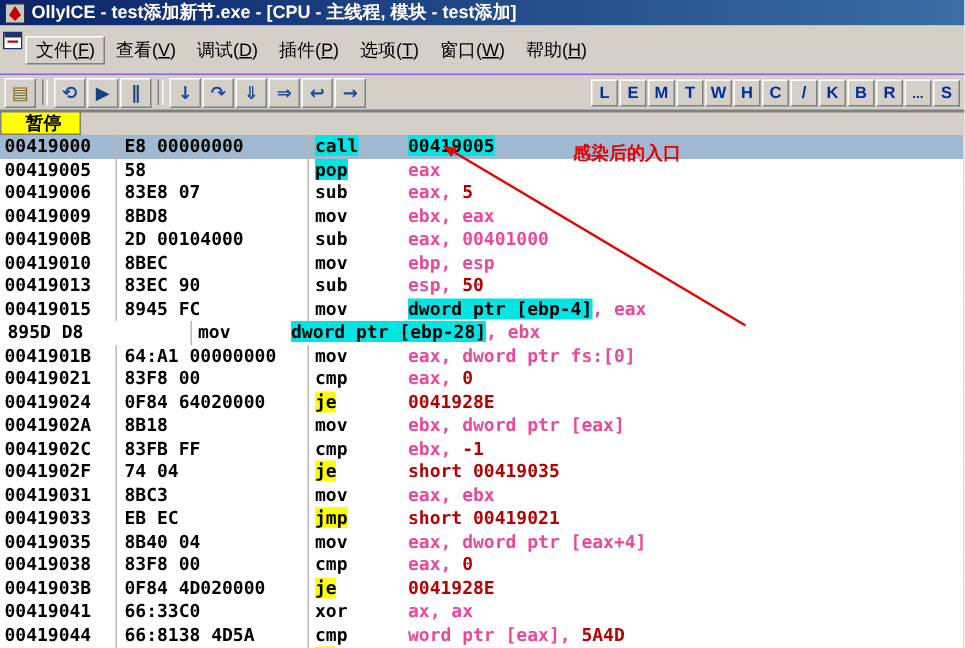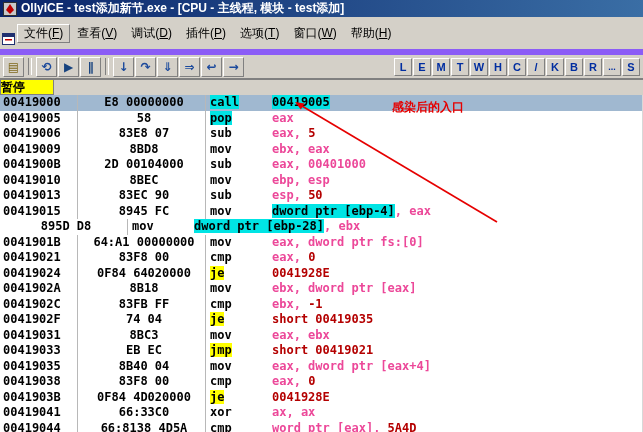--- a/index.html
+++ b/index.html
@@ -3,60 +3,60 @@
 <meta charset="utf-8">
 <style>
   html,body{margin:0;padding:0;}
   body{width:643px;height:432px;overflow:hidden;font-family:"Liberation Sans",sans-serif;background:#D4D0C8;}
   #app{position:relative;width:643px;height:432px;overflow:hidden;background:#FFFFFF;}
 
   .titlebar{height:17px;background:linear-gradient(90deg,var(--titlebar-start),var(--titlebar-end));
     color:#fff;display:flex;align-items:center;gap:4px;padding:0 3px;font-weight:bold;font-size:12px;}
   .title-text{white-space:nowrap;overflow:hidden;}
 
-  .menubar{height:19px;background:var(--chrome);display:flex;align-items:flex-start;gap:2px;
-    padding:16px 2px;border-bottom:6px solid #8b5cf6;box-sizing:border-box;font-size:12px;}
+  .menubar{height:19px;background:var(--chrome);display:flex;align-items:flex-end;gap:2px;
+    padding:16px 2px;border-bottom:1px solid #8b5cf6;box-sizing:border-box;font-size:12px;}
   .menu-items{display:flex;align-items:center;height:100%;}
   .menu-item{padding:1px 7px;cursor:default;}
   .menu-item.active{border:1px solid;border-color:#FFFFFF #808080 #808080 #FFFFFF;padding:0 6px;}
   .menu-item u{text-decoration:underline;}
 
   .toolbar{height:24px;background:var(--chrome);display:flex;align-items:center;
     padding:1px 3px;box-sizing:border-box;border-bottom:1px solid #808080;}
   .tb-group{display:flex;align-items:center;gap:1px;}
   .tb-btn{background:var(--chrome);border:1px solid;border-color:#FFFFFF #808080 #808080 #FFFFFF;
     width:21px;height:20px;display:flex;align-items:center;justify-content:center;
     font:bold 12px "DejaVu Sans",sans-serif;padding:0;cursor:default;}
   .tb-sep{width:2px;height:17px;border-left:1px solid #808080;border-right:1px solid #FFFFFF;margin:0 3px;}
   .tb-letters{margin-left:auto;display:flex;align-items:center;gap:1px;}
   .tb-btn.letter{width:18px;height:18px;color:var(--letter-blue);font:bold 11px "Liberation Sans",sans-serif;}
 
   .statusstrip{height:16px;background:var(--chrome);display:flex;align-items:stretch;font-size:12px;}
   .pause{width:54px;background:var(--pause-yellow);color:#000;font-weight:bold;
-    display:flex;align-items:center;padding-left:0;box-sizing:border-box;border:1px solid #808080;}
+    display:flex;align-items:center;padding-left:16px;box-sizing:border-box;border:1px solid #808080;}
   .status-rest{flex:1;border-top:1px solid #808080;}
 
   .disasm{position:relative;height:356px;background:#FFFFFF;color:#000;
     font:bold 12px "DejaVu Sans Mono",monospace;overflow:hidden;}
   .drow{height:15.5px;line-height:15.5px;display:flex;white-space:pre;}
   .drow.sel{background:var(--selection-blue);}
   .c-addr{width:78px;padding-left:3px;box-sizing:border-box;border-right:1px solid #B8B8B8;flex:none;}
-  .c-bytes{width:128px;padding-left:5px;box-sizing:border-box;border-right:1px solid #B8B8B8;flex:none;text-align:center;}
+  .c-bytes{width:128px;padding-left:5px;box-sizing:border-box;border-right:1px solid #B8B8B8;flex:none;}
   .c-mnem{width:66px;padding-left:4px;box-sizing:border-box;flex:none;}
   .c-op{flex:1;border-right:1px solid #D8D8D8;}
   .hl-cyan{background:var(--highlight-cyan);text-align:right;}
   .hl-yellow{background:var(--highlight-yellow);}
   .seg-k{color:#ec4899;}
   .seg-r{color:var(--operand-red);}
   .seg-h{color:#000;background:var(--highlight-cyan);}
 
   .overlay{position:absolute;left:0;top:0;z-index:3;pointer-events:none;}
   .overlay line{stroke:var(--annotation-red);stroke-width:1.6;}
   .overlay polygon{fill:var(--annotation-red);}
-  .annot{position:absolute;left:392px;top:4px;z-index:4;color:var(--annotation-red);
+  .annot{position:absolute;left:382px;top:4px;z-index:4;color:var(--annotation-red);
     font:bold 12px "Liberation Sans",sans-serif;pointer-events:none;}
 </style>
 </head>
 <body>
 
 <div id="app">
 
   <div class="titlebar">
     <svg width="14" height="14" viewBox="0 0 14 14">
       <rect x="0.5" y="0.5" width="13" height="13" fill="#C8C8C8" stroke="#303030"></rect>

